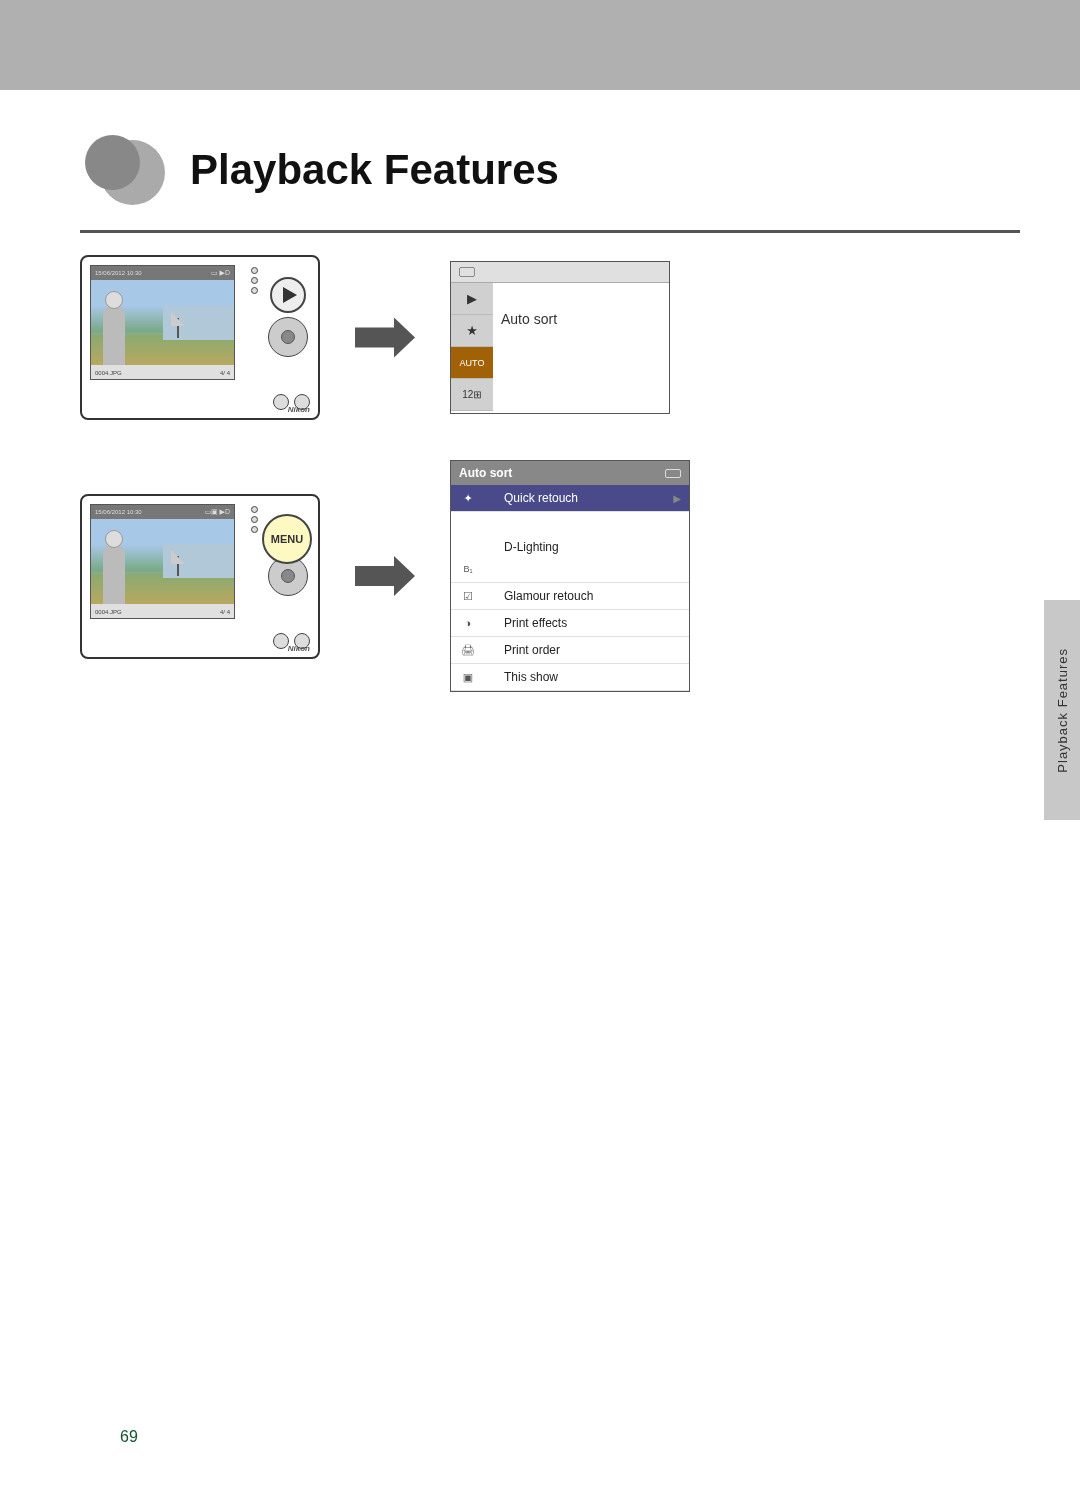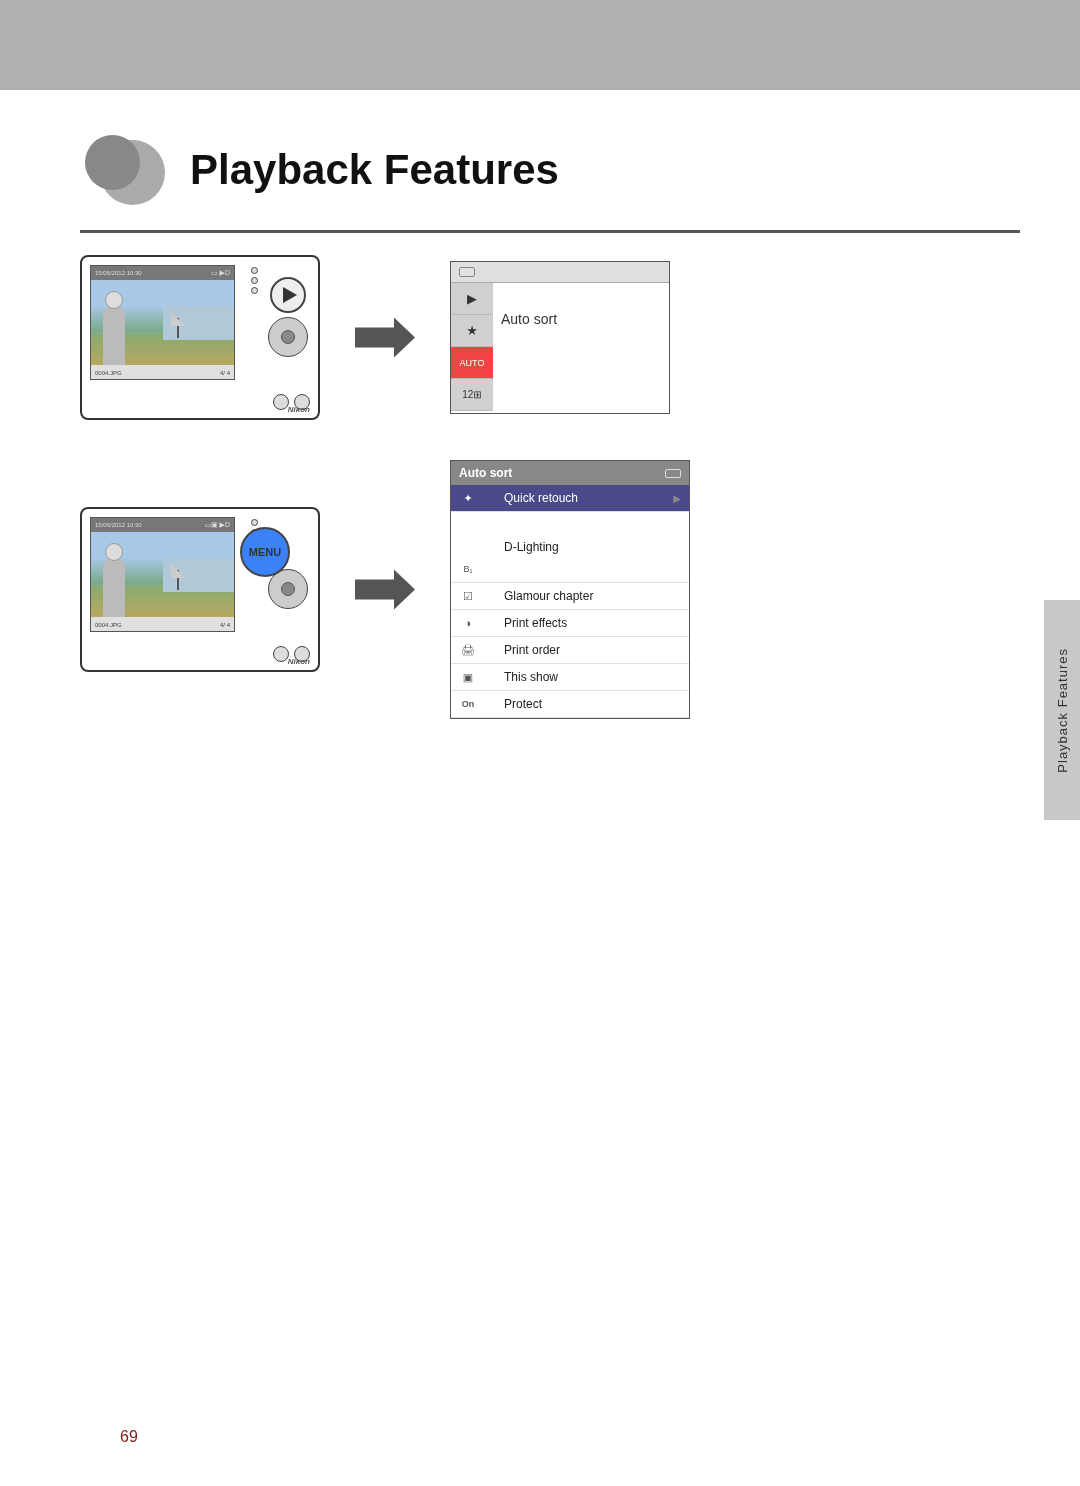--- a/index.html
+++ b/index.html
@@ -43,21 +43,21 @@
       white-space: nowrap;
       letter-spacing: 1px;
     }
 
     
     .page-number {
       position: absolute;
       bottom: 40px;
       left: 120px;
       font-size: 16px;
-      color: #7f1d1d;
+      color: #14532d;
     }
 
     
     .content {
       position: absolute;
       top: 130px;
       left: 80px;
       right: 60px;
     }
 
@@ -235,21 +235,21 @@
       width: 42px;
       height: 32px;
       display: flex;
       align-items: center;
       justify-content: center;
       border-bottom: 1px solid #bbb;
       font-size: 13px;
       color: #333;
     }
     .menu-icon-item.selected {
-      background: #ef4444;
+      background: #a16207;
       color: #fff;
     }
     .menu-content-area {
       margin-left: 42px;
       padding: 8px;
       min-height: 130px;
     }
     .auto-sort-label {
       font-size: 14px;
       color: #333;
@@ -500,21 +500,21 @@
           <div class="small-dot"></div>
           <div class="small-dot"></div>
           <div class="small-dot"></div>
         </div>
         <div class="dpad">
           <div class="dpad-outer">
             <div class="dpad-center"></div>
           </div>
         </div>
 
-        <div style="position:absolute;right:28px;top:18px;width:50px;height:50px;border-radius:50%;border:2px solid #444;background:#3b82f6;display:flex;align-items:center;justify-content:center;">
+        <div style="position:absolute;right:6px;top:18px;width:50px;height:50px;border-radius:50%;border:2px solid #444;background:#fef9c3;display:flex;align-items:center;justify-content:center;">
           <span style="font-size:11px;font-weight:bold;color:#333;">MENU</span>
         </div>
         <div class="bottom-btns">
           <div class="bottom-btn"></div>
           <div class="bottom-btn"></div>
         </div>
         <div class="nikon-label">Nikon</div>
       </div>
 
       <div class="arrow">
@@ -532,36 +532,32 @@
             <span class="menu-item-icon">✦</span>
             <span class="menu-item-text">Quick retouch</span>
             <span class="menu-item-arrow">▶</span>
           </div>
           <div class="menu-list-item">
             <span class="menu-item-icon" style="font-size:9px;margin-top:44px;">B₁</span>
             <span class="menu-item-text">D-Lighting</span>
           </div>
           <div class="menu-list-item">
             <span class="menu-item-icon">☑</span>
-            <span class="menu-item-text">Glamour chapter</span>
+            <span class="menu-item-text">Glamour retouch</span>
           </div>
           <div class="menu-list-item">
             <span class="menu-item-icon">◑</span>
             <span class="menu-item-text">Print effects</span>
           </div>
           <div class="menu-list-item">
             <span class="menu-item-icon">🖨</span>
             <span class="menu-item-text">Print order</span>
           </div>
           <div class="menu-list-item">
             <span class="menu-item-icon">▣</span>
             <span class="menu-item-text">This show</span>
           </div>
-          <div class="menu-list-item">
-            <span class="menu-item-icon" style="font-size:9px;font-weight:bold;">On</span>
-            <span class="menu-item-text">Protect</span>
-          </div>
         </div>
       </div>
 
     </div>
   </div>
 </div>
 
 </body></html>

